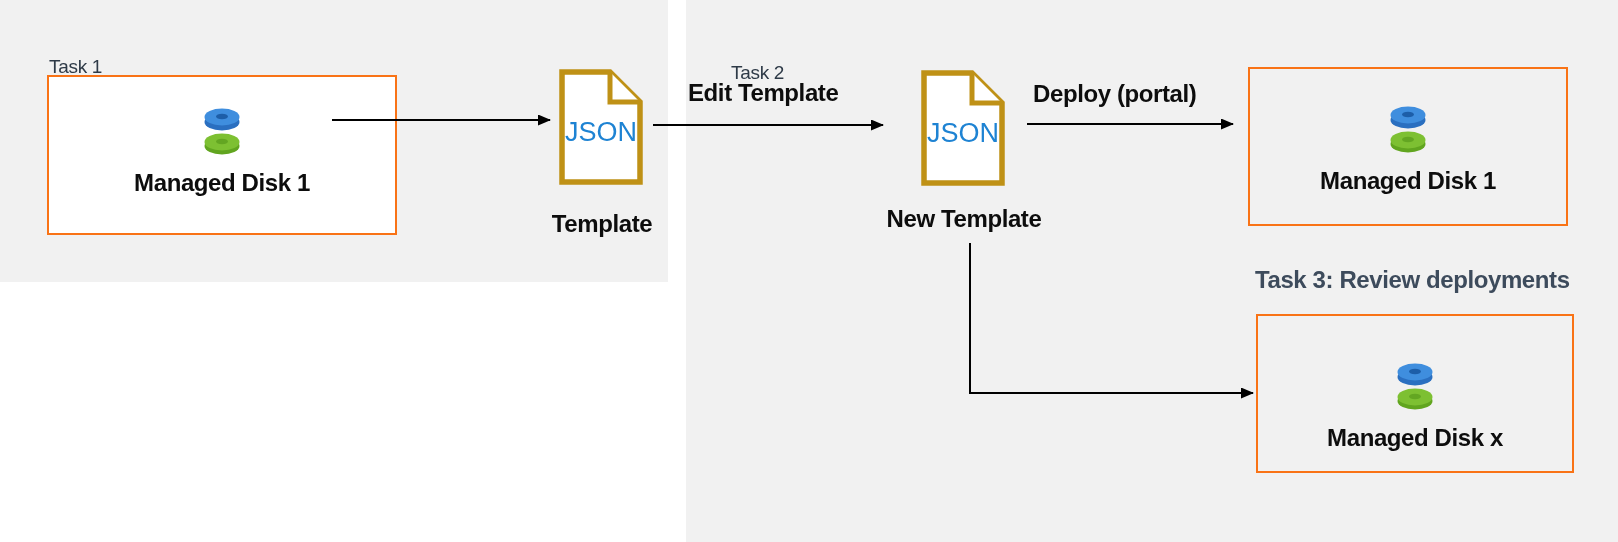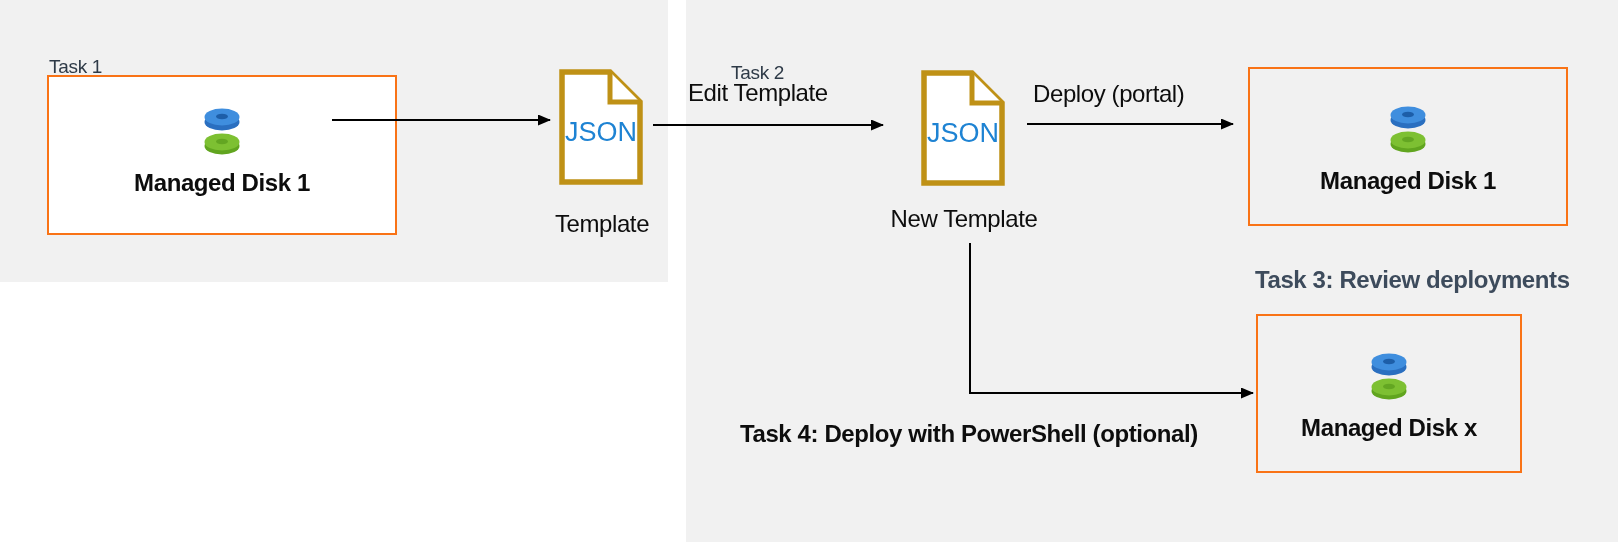--- a/index.html
+++ b/index.html
@@ -13,42 +13,42 @@
   #panel-task2{left:686px;top:0;width:932px;height:542px;}
 
   .heading{
     position:absolute;font-weight:normal;font-size:19px;color:var(--heading-color);
     letter-spacing:-0.3px;white-space:nowrap;margin-top:41px;
   }
   #task1-heading{left:49px;top:15px;}
   #task2-heading{left:731px;top:21px;}
 
   .flow-label{
-    position:absolute;font-weight:normal;font-size:24px;color:var(--text-color);
+    position:absolute;font-weight:bold;font-size:24px;color:var(--text-color);
     letter-spacing:-0.4px;white-space:nowrap;text-align:right;
   }
   #edit-template-label{left:688px;top:79px;}
   #deploy-portal-label{left:1033px;top:80px;}
   #template-label{left:602px;top:210px;transform:translateX(-50%);}
   #new-template-label{left:964px;top:205px;transform:translateX(-50%);}
 
   .annotation{
     position:absolute;font-weight:bold;letter-spacing:-0.4px;white-space:nowrap;
   }
   #task3-label{left:1255px;top:252px;font-size:24px;color:var(--annotation-color);margin-top:14px;}
   #task45-label{left:740px;top:420px;font-size:24px;line-height:27px;color:var(--text-color);}
 
   .disk-box{
     position:absolute;border:2px solid #f97316;box-sizing:border-box;
     display:flex;flex-direction:column;align-items:center;
     padding-top:24px;gap:10px;z-index:1;
   }
   #source-disk-box{left:47px;top:75px;width:350px;height:160px;background:#ffffff;}
   #portal-disk-box{left:1248px;top:67px;width:320px;height:159px;background:transparent;padding-top:30px;}
-  #cli-disk-box{left:1256px;top:314px;width:266px;height:159px;background:transparent;padding-top:30px;}
+  #cli-disk-box{left:1256px;top:314px;width:318px;height:159px;background:transparent;padding-top:40px;}
   .disk-box .box-label{
     font-weight:bold;font-size:24px;color:var(--text-color);letter-spacing:-0.4px;
   }
 
   .json-file{position:absolute;z-index:1;}
   #template-icon{left:557px;top:67px;}
   #new-template-icon{left:919px;top:68px;}
   .json-file text{
     font-family:"Liberation Sans","DejaVu Sans",sans-serif;
     font-size:27px;fill:var(--json-blue);
@@ -115,21 +115,20 @@
       <ellipse cx="28" cy="40.5" rx="6" ry="2.8" style="fill:var(--disk-green-hole)"></ellipse>
       <ellipse cx="28" cy="21" rx="17.5" ry="8.5" style="fill:var(--disk-blue-dark)"></ellipse>
       <ellipse cx="28" cy="16" rx="17.5" ry="8.5" style="fill:var(--disk-blue)"></ellipse>
       <ellipse cx="28" cy="15.5" rx="6" ry="2.8" style="fill:var(--disk-blue-hole)"></ellipse>
     </svg>
     <div class="box-label">Managed Disk x</div>
   </div>
 
   <div class="annotation" id="task3-label">Task 3: Review deployments</div>
   <div class="annotation" id="task45-label">
-    <div>Task 4: Deploy with PowerShell (optional)</div>
   </div>
 
   <svg id="arrow-layer" width="1618" height="542" viewBox="0 0 1618 542">
     <defs>
       <marker id="ah" markerWidth="13" markerHeight="11" refX="12" refY="5.5" orient="auto" markerUnits="userSpaceOnUse">
         <path d="M0,0 L13,5.5 L0,11 Z" style="fill:var(--arrow-color)"></path>
       </marker>
     </defs>
     <line x1="332" y1="120" x2="550" y2="120" style="stroke:var(--arrow-color)" stroke-width="2" marker-end="url(#ah)"></line>
     <line x1="653" y1="125" x2="883" y2="125" style="stroke:var(--arrow-color)" stroke-width="2" marker-end="url(#ah)"></line>

